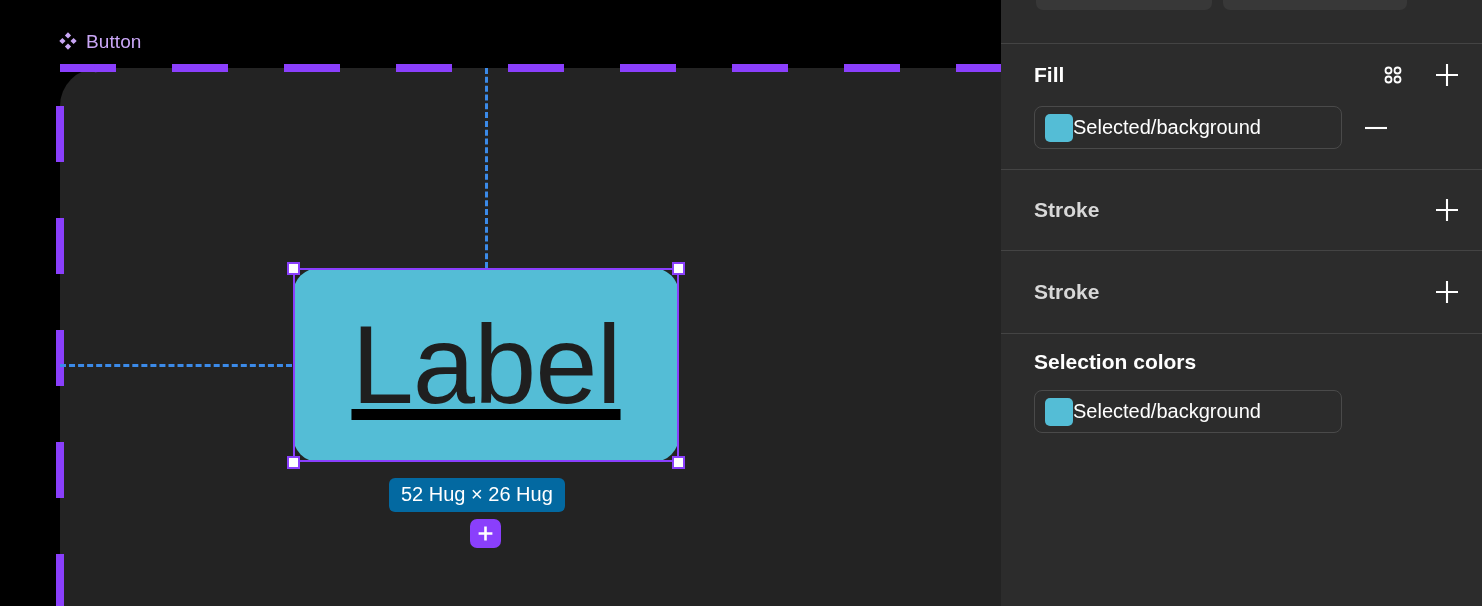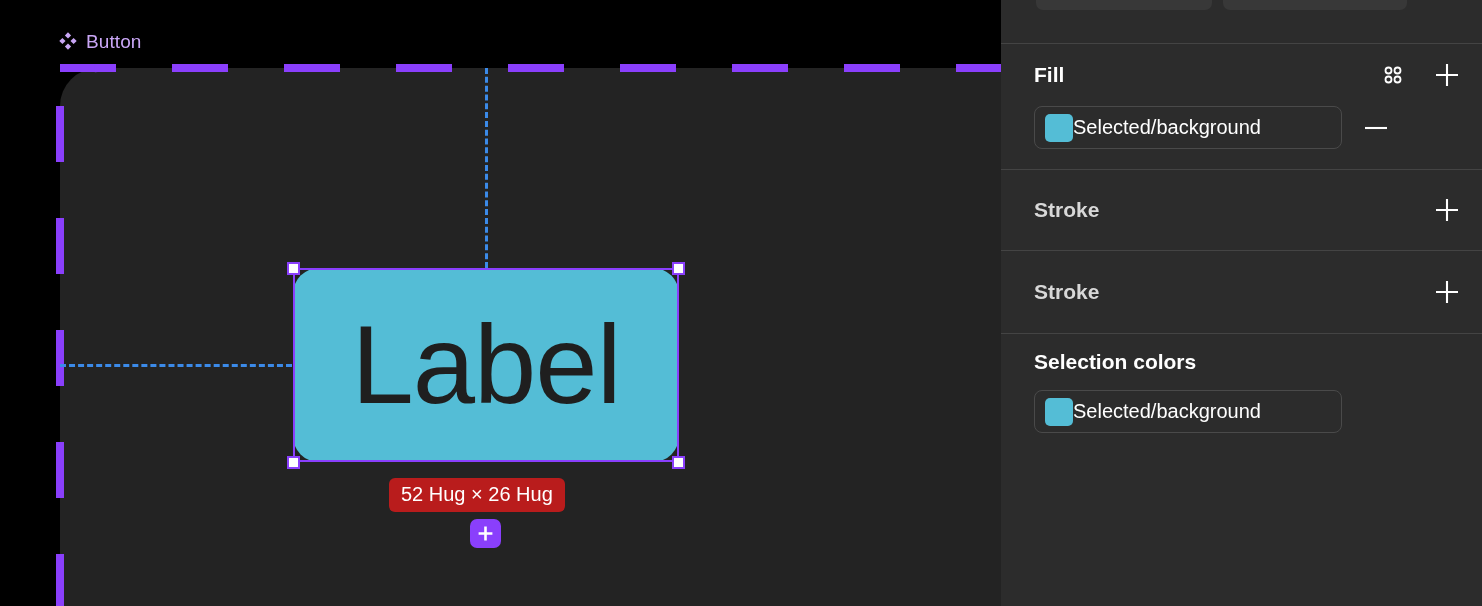--- a/index.html
+++ b/index.html
@@ -57,21 +57,21 @@
     width: 232px; height: 0;
     border-top: 3px dashed #3b8ae8;
   }
 
   
   .node-button {
     position: absolute; left: 293px; top: 268px;
     width: 386px; height: 194px;
     background: #54bdd6;
     border-radius: 26px;
-    display: flex; align-items: center; justify-content: center;
+    display: flex; align-items: center; justify-content: center; text-decoration: underline;
   }
   .node-button-text {
     font-size: 112px; line-height: 1;
     color: #1f1f1f; letter-spacing: -1px;
   }
 
   
   .sel-box {
     position: absolute; left: 293px; top: 268px;
     width: 386px; height: 194px;
@@ -86,21 +86,21 @@
   }
   .handle.tl { left: 287px; top: 262px; }
   .handle.tr { left: 672px; top: 262px; }
   .handle.bl { left: 287px; top: 456px; }
   .handle.br { left: 672px; top: 456px; }
 
   
   .size-badge {
     position: absolute; left: 389px; top: 478px;
     padding: 4px 12px 6px;
-    background: #b91c1c;
+    background: #0369a1;
     border-radius: 6px;
     color: #ffffff;
     font-size: 20px; line-height: 1.2;
     white-space: nowrap;
     user-select: none;
   }
 
   
   .add-pill {
     position: absolute; left: 470px; top: 519px;

